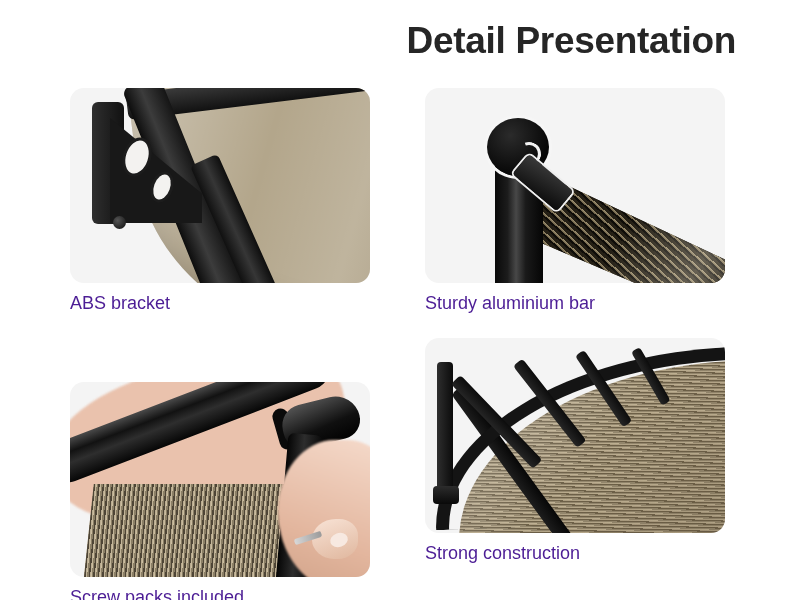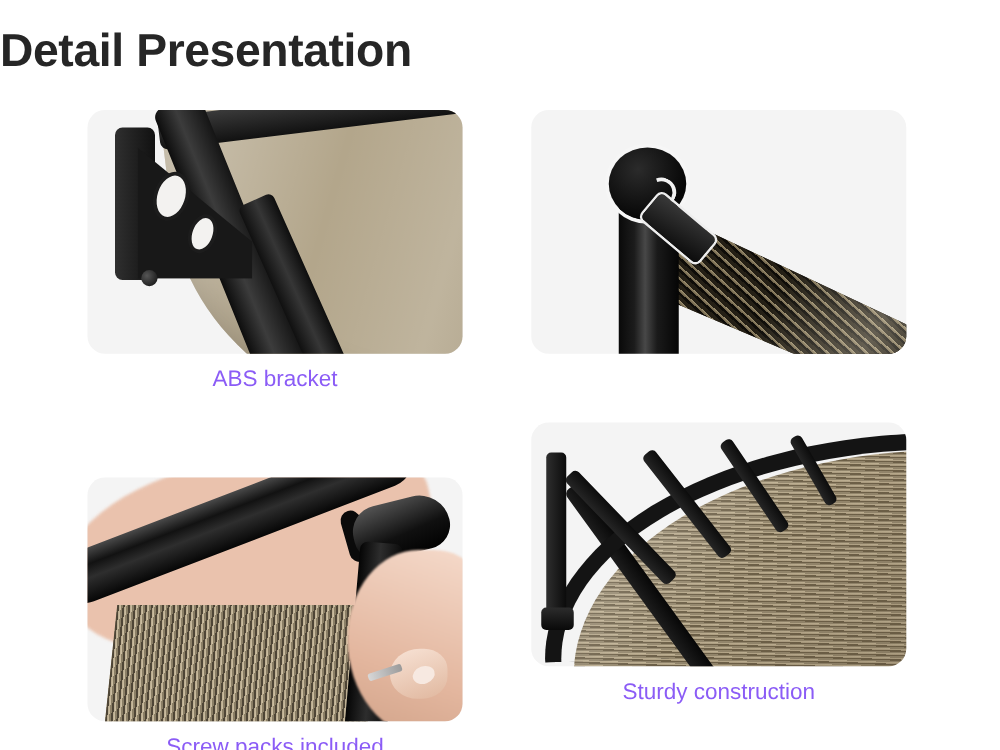--- a/index.html
+++ b/index.html
@@ -13,21 +13,21 @@
     font-family: "Liberation Sans", sans-serif;
     overflow: hidden;
     position: relative;
   }
 
   #page-title {
     position: absolute;
     top: 18px;
     left: 0;
     width: 736px;
-    text-align: left;
+    text-align: right;
     font-size: 37px;
     font-weight: bold;
     letter-spacing: -0.3px;
     color: #262626;
     line-height: 1.25;
   }
 
   #grid {
     position: absolute;
     top: 88px;
@@ -54,23 +54,23 @@
     border-radius: 14px;
     background: #f4f4f4;
     overflow: hidden;
   }
 
   .caption {
     position: absolute;
     left: 0;
     top: 202px;
     width: 300px;
-    text-align: center;
+    text-align: left;
     font-size: 18px;
-    color: #8b5cf6;
+    color: #4c1d95;
     line-height: 26px;
     white-space: nowrap;
   }
 
   
   .scene { position: absolute; inset: 0; }
 
   
   .p1-canopy {
     position: absolute;
@@ -388,20 +388,21 @@
     <div class="photo">
       <div class="scene">
         <div class="p2-sheet"></div>
         <div class="p2-sheet-glow"></div>
         <div class="p2-bar"></div>
         <div class="p2-cap"></div>
         <div class="p2-hook"></div>
         <div class="p2-clip"></div>
       </div>
     </div>
+    <div class="caption">Sturdy aluminium bar</div>
   </div>
 
   <div class="cell c2">
     <div class="photo">
       <div class="scene">
         <div class="p3-arm"></div>
         <div class="p3-sheet"></div>
         <div class="p3-rail"></div>
         <div class="p3-ring"></div>
         <div class="p3-knob"></div>
@@ -423,16 +424,16 @@
         <div class="p4-long"></div>
         <div class="p4-rib"></div>
         <div class="p4-post"></div>
         <div class="p4-foot"></div>
         <div class="p4-diag d1"></div>
         <div class="p4-diag d2"></div>
         <div class="p4-diag d3"></div>
         <div class="p4-diag d4"></div>
       </div>
     </div>
-    <div class="caption">Sturdy construction</div>
+    <div class="caption">Strong construction</div>
   </div>
 
 </div>
 
 </body></html>

